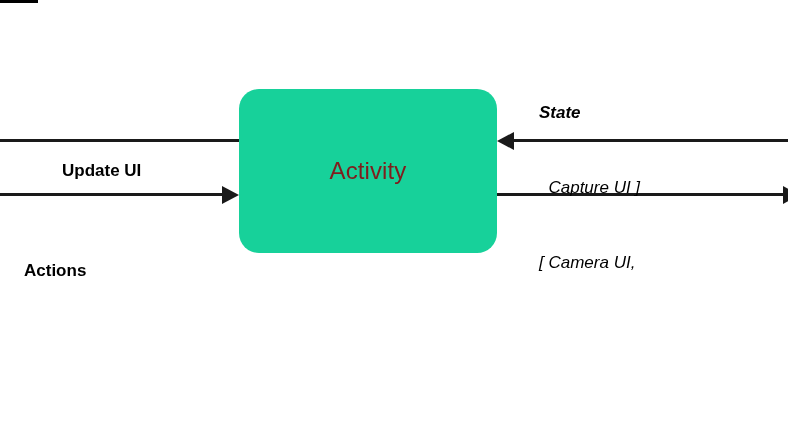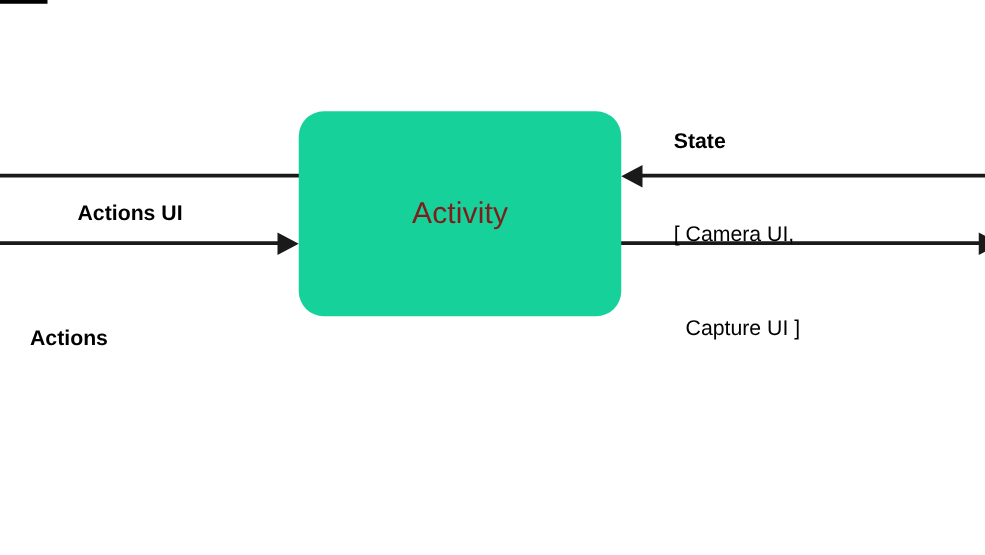--- a/index.html
+++ b/index.html
@@ -88,21 +88,21 @@
     font-weight: bold;
     display: block;
   }
   .tblock .ln {
     display: block;
     font-weight: normal;
   }
 
   .label-update   { left: 62px;  top: 108px; }
   .label-actions  { left: 24px;  top: 208px; }
-  .label-state    { left: 539px; top: 50px;  }
+  .label-state    { left: 539px; top: 50px; font-style: italic;  }
   .label-ops      { left: 537px; top: 208px; }
 </style>
 </head>
 <body>
 
 <div id="canvas">
 
   <div class="top-bar"></div>
 
   <div class="line" style="left:0px; top:139px; width:245px;"></div>
@@ -114,34 +114,34 @@
   <div class="arrow arrow-left" style="left:497px; top:132px;"></div>
 
   <div class="line" style="left:490px; top:193px; width:298px;"></div>
   <div class="arrow arrow-right" style="left:783px; top:186px;"></div>
 
   <div class="node">
     <span class="node-label">Activity</span>
   </div>
 
   <div class="tblock label-update">
-    <span class="hd">Actions UI</span>
+    <span class="hd">Update UI</span>
   </div>
 
   <div class="tblock label-actions">
     <span class="hd">Actions</span>
     
     
     
   </div>
 
   <div class="tblock label-state">
     <span class="hd">State</span>
+    <span class="ln">  Capture UI ]</span>
     <span class="ln">[ Camera UI,</span>
-    <span class="ln">  Capture UI ]</span>
   </div>
 
   <div class="tblock label-ops">
     
     
     
     
     
   </div>
 

